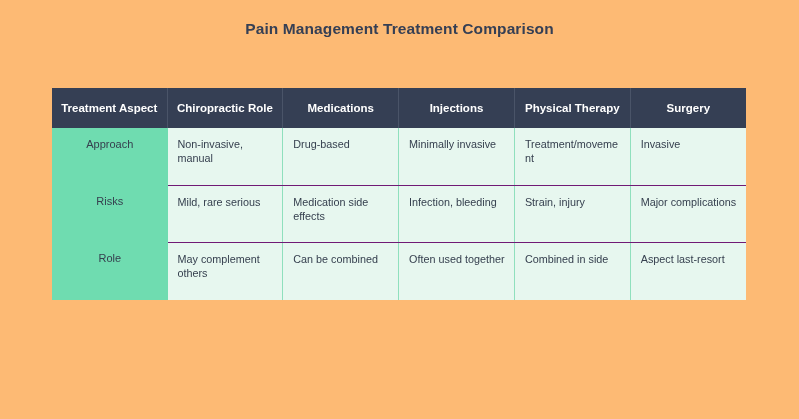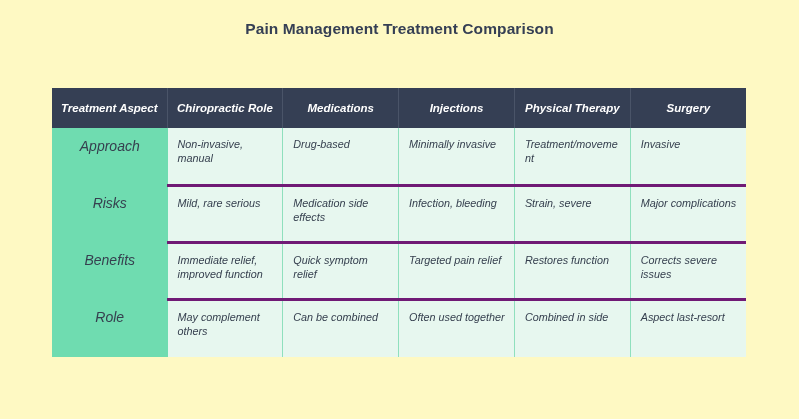--- a/index.html
+++ b/index.html
@@ -10,21 +10,21 @@
     width: 799px;
     height: 419px;
     background: #ffffff;
     font-family: "Liberation Sans", sans-serif;
     overflow: hidden;
   }
   .page {
     position: relative;
     width: 799px;
     height: 419px;
-    background: #fef9c3;
+    background: #fdba74;
   }
   .chart-title {
     position: absolute;
     top: 20px;
     left: 0;
     width: 799px;
     text-align: center;
     font-size: 15.5px;
     font-weight: bold;
     color: #353F54;
@@ -33,21 +33,20 @@
   .table-wrap {
     position: absolute;
     left: 52px;
     top: 88px;
     width: 694px;
   }
   table.cmp {
     border-collapse: collapse;
     width: 694px;
     table-layout: fixed;
-    font-style: italic;
   }
   table.cmp thead th {
     background: #353F54;
     color: #ffffff;
     font-size: 11.5px;
     font-weight: bold;
     height: 40px;
     padding: 0 8px;
     text-align: center;
     vertical-align: middle;
@@ -59,42 +58,42 @@
   }
   table.cmp tbody td {
     background: #E7F7EF;
     color: #36404f;
     font-size: 10.8px;
     height: 57px;
     padding: 9px 9px 9px 10px;
     text-align: left;
     vertical-align: top;
     border-right: 1px solid #8fe0bd;
-    border-bottom: 3px solid #701a75;
+    border-bottom: 1px solid #701a75;
     line-height: 1.3;
     box-sizing: border-box;
     word-wrap: break-word;
   }
   table.cmp tbody td:last-child {
     border-right: none;
   }
   table.cmp tbody tr:last-child td {
     border-bottom: none;
     height: 58px;
     margin-left: 12px;
   }
   table.cmp tbody td.rowhead {
     background: #6FDCB0;
     color: #36404f;
     text-align: center;
     vertical-align: top;
     padding-top: 9px;
     border-right: 1px solid #6FDCB0;
     border-bottom: none;
-    font-size: 14px;
+    font-size: 11px;
   }
   col.c0 { width: 115px; }
   col.cx { width: 115.8px; }
 </style>
 </head>
 <body>
 
 <div class="page">
 
   <div class="chart-title">Pain Management Treatment Comparison</div>
@@ -126,30 +125,22 @@
           <td>Drug-based</td>
           <td>Minimally invasive</td>
           <td>Treatment/movement</td>
           <td>Invasive</td>
         </tr>
         <tr>
           <td class="rowhead">Risks</td>
           <td>Mild, rare serious</td>
           <td>Medication side effects</td>
           <td>Infection, bleeding</td>
-          <td>Strain, severe</td>
+          <td>Strain, injury</td>
           <td>Major complications</td>
-        </tr>
-        <tr>
-          <td class="rowhead">Benefits</td>
-          <td>Immediate relief, improved function</td>
-          <td>Quick symptom relief</td>
-          <td>Targeted pain relief</td>
-          <td>Restores function</td>
-          <td>Corrects severe issues</td>
         </tr>
         <tr>
           <td class="rowhead">Role</td>
           <td>May complement others</td>
           <td>Can be combined</td>
           <td>Often used together</td>
           <td>Combined in side</td>
           <td>Aspect last-resort</td>
         </tr>
       </tbody>

